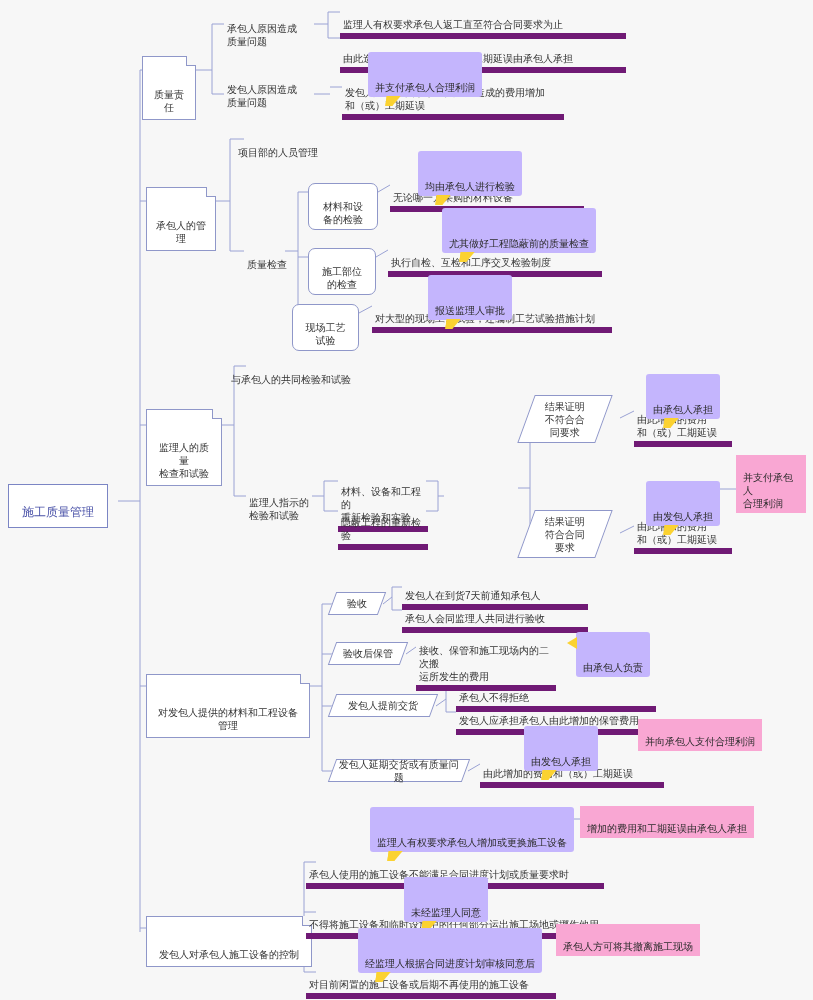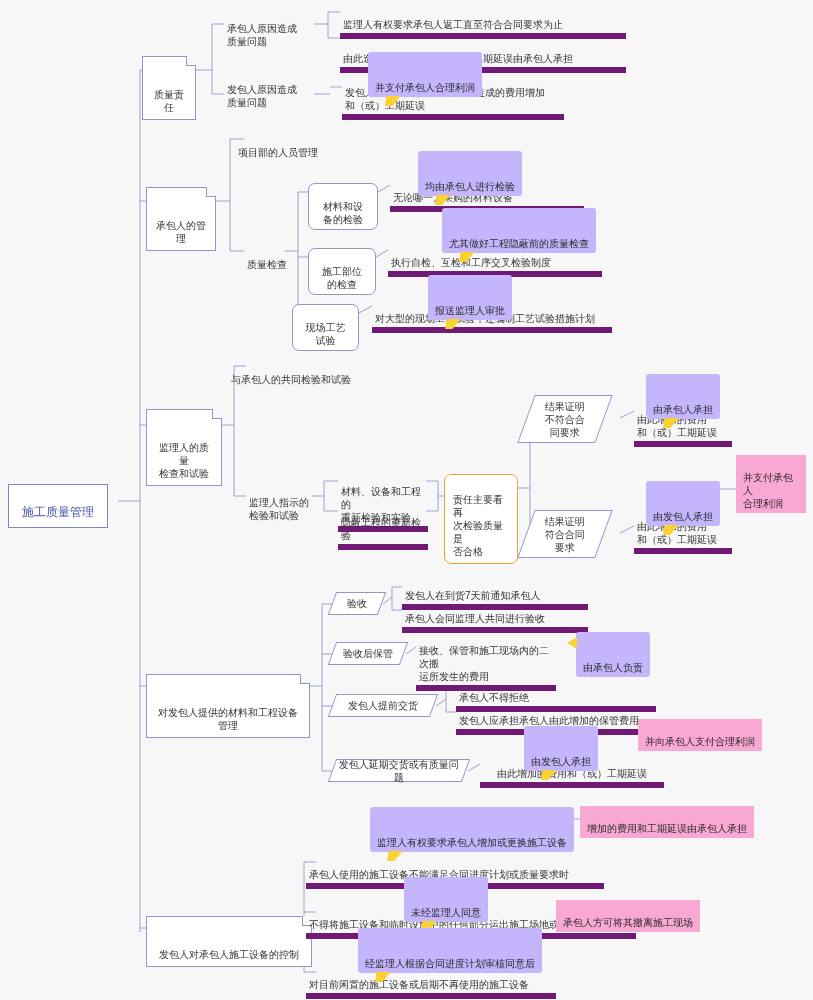--- a/index.html
+++ b/index.html
@@ -346,25 +346,20 @@
   </div>
 
   <div class="node n-text" style="left:338px; top:471px; width:90px;">
     <span>材料、设备和工程的
 重新检验和实验</span>
   </div>
   <div class="node n-text" style="left:338px; top:502px; width:90px;">
     <span>隐蔽工程的重新检验</span>
   </div>
 
-  <div class="node n-round-orange" style="left:444px; top:474px; width:74px;">
-    <span>责任主要看再
-次检验质量是
-否合格</span>
-  </div>
 
   <div class="node n-para" style="left:526px; top:395px; width:78px; height:48px;">
     <span>结果证明
 不符合合
 同要求</span>
   </div>
   <div class="node n-para" style="left:526px; top:510px; width:78px; height:48px;">
     <span>结果证明
 符合合同
 要求</span>
@@ -426,21 +421,21 @@
     <span>由承包人负责</span>
   </div>
 
   <div class="node n-text" style="left:456px; top:677px; width:200px;">
     <span>承包人不得拒绝</span>
   </div>
   <div class="node n-text" style="left:456px; top:700px; width:200px;">
     <span>发包人应承担承包人由此增加的保管费用</span>
   </div>
 
-  <div class="node n-text" style="left:480px; top:753px; width:184px;text-align:center;">
+  <div class="node n-text" style="left:480px; top:753px; width:184px;">
     <span>由此增加的费用和（或）工期延误</span>
   </div>
   <div class="node n-yellow" style="left:524px; top:726px;">
     <span class="tail"></span>
     <span>由发包人承担</span>
   </div>
   <div class="node n-pink" style="left:638px; top:719px;">
     <span>并向承包人支付合理利润</span>
   </div>
 
@@ -468,17 +463,17 @@
     <span>未经监理人同意</span>
   </div>
 
   <div class="node n-text" style="left:306px; top:964px; width:250px;">
     <span>对目前闲置的施工设备或后期不再使用的施工设备</span>
   </div>
   <div class="node n-yellow" style="left:358px; top:928px;">
     <span class="tail"></span>
     <span>经监理人根据合同进度计划审核同意后</span>
   </div>
-  <div class="node n-pink" style="left:556px; top:900px;">
+  <div class="node n-pink" style="left:556px; top:924px;">
     <span>承包人方可将其撤离施工现场</span>
   </div>
 
 </div>
 
 </body></html>

